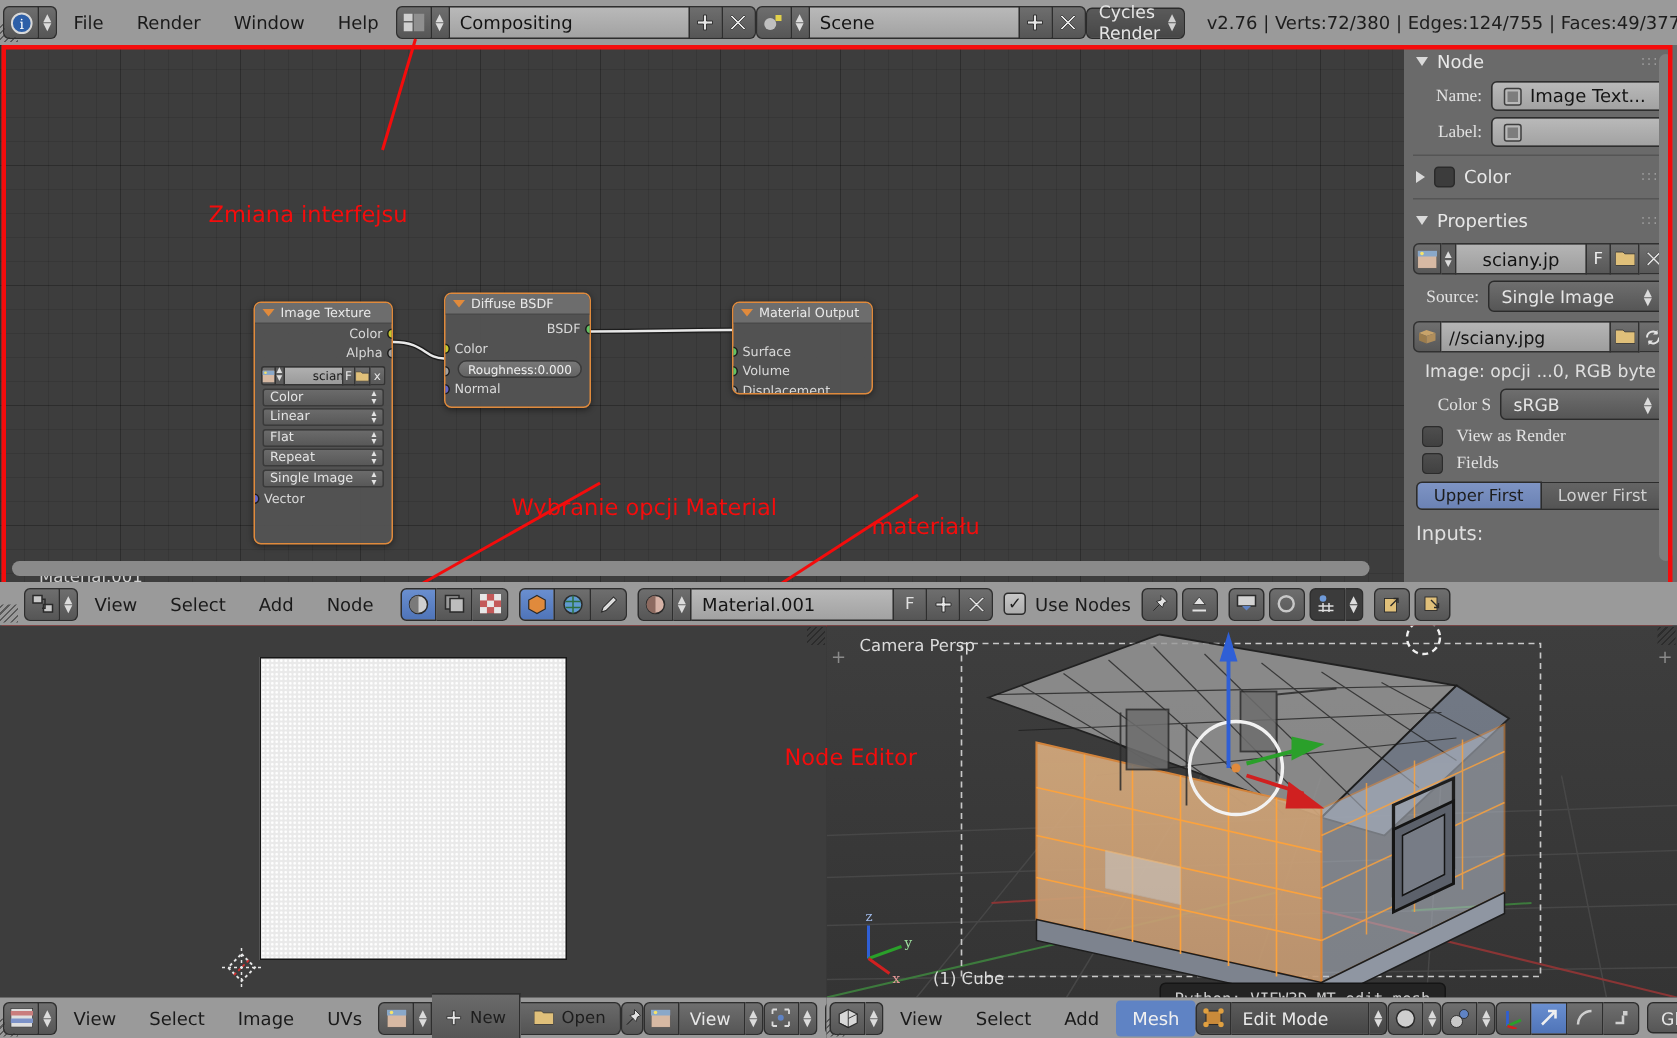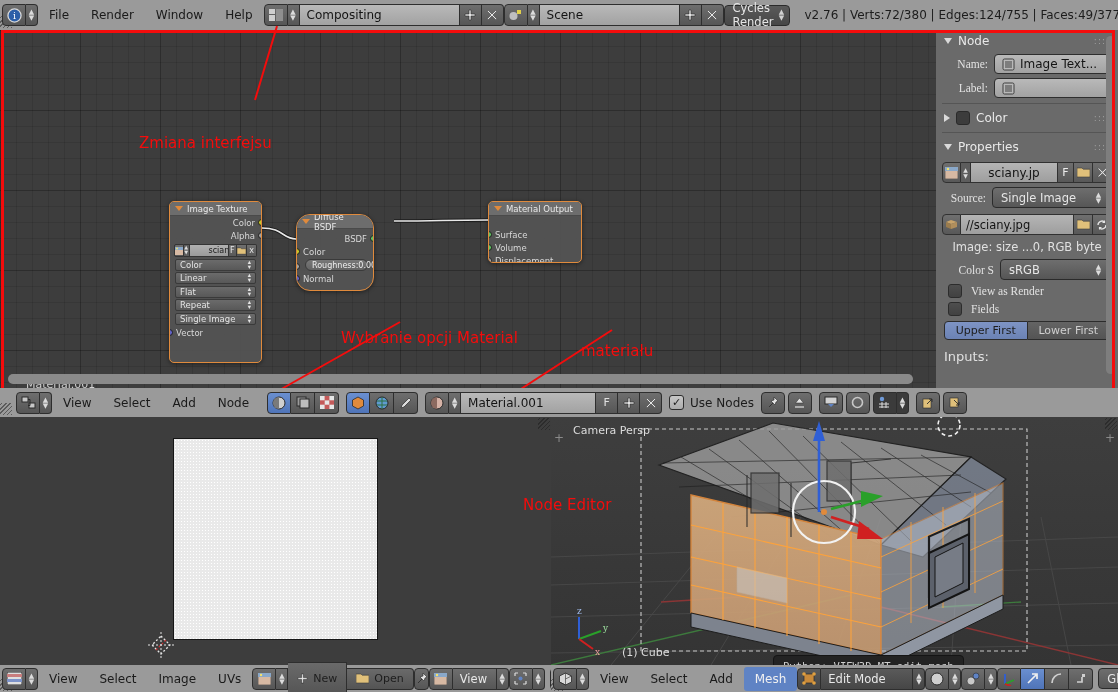--- a/index.html
+++ b/index.html
@@ -294,21 +294,21 @@
       <div class="nfield">
           <span>Single Image</span>
           <span class="ar">▴<br>▾</span>
         </div>
       <div class="row" style="margin-top:2px">
         <span class="sock l s-violet"></span>
         <span>Vector</span>
       </div>
     </div>
 
-    <div class="node" style="left:296px; top:184px; width:78px; height:77px;border-radius:14px;">
+    <div class="node" style="left:296px; top:165px; width:98px; height:77px;">
       <div class="nhead">
         <span class="ntri"></span>
         <span>Diffuse BSDF</span>
       </div>
       <div class="row r" style="margin-top:3px">
         <span>BSDF</span>
         <span class="sock r s-green"></span>
       </div>
       <div class="row">
         <span class="sock l s-yellow"></span>
@@ -446,21 +446,21 @@
           </svg>
       </span>
       <span style="width:19px;height:21px;background:linear-gradient(#6f6f6f,#585858);border:1px solid #313131;border-left:none;border-radius:0 4px 4px 0;display:flex;align-items:center;justify-content:center">
         <svg width="12" height="12" viewBox="0 0 12 12">
             <path d="M2 6a4 4 0 017-2.6M10 6a4 4 0 01-7 2.6" stroke="#e4e4e4" stroke-width="1.3" fill="none"></path>
             <path d="M9 1v3H6z" fill="#e4e4e4"></path>
             <path d="M3 11V8h3z" fill="#e4e4e4"></path>
           </svg>
       </span>
     </div>
-    <div style="text-align:center;font-size:11.5px;color:#e0e0e0;margin:5px 0 3px">Image: size ...0, RGB byte</div>
+    <div style="text-align:center;font-size:11.5px;color:#e0e0e0;margin:5px 0 3px">Image: opcji ...0, RGB byte</div>
     <div class="prow">
       <span class="plabel" style="width:50px;text-align:right">Color S</span>
       <div class="dd" style="flex:1">
         <span>sRGB</span>
         <span class="spin">▲<br>▼</span>
       </div>
     </div>
     <div class="prow" style="gap:9px;padding-left:12px">
       <span class="cbox"></span>
       <span class="plabel">View as Render</span>

